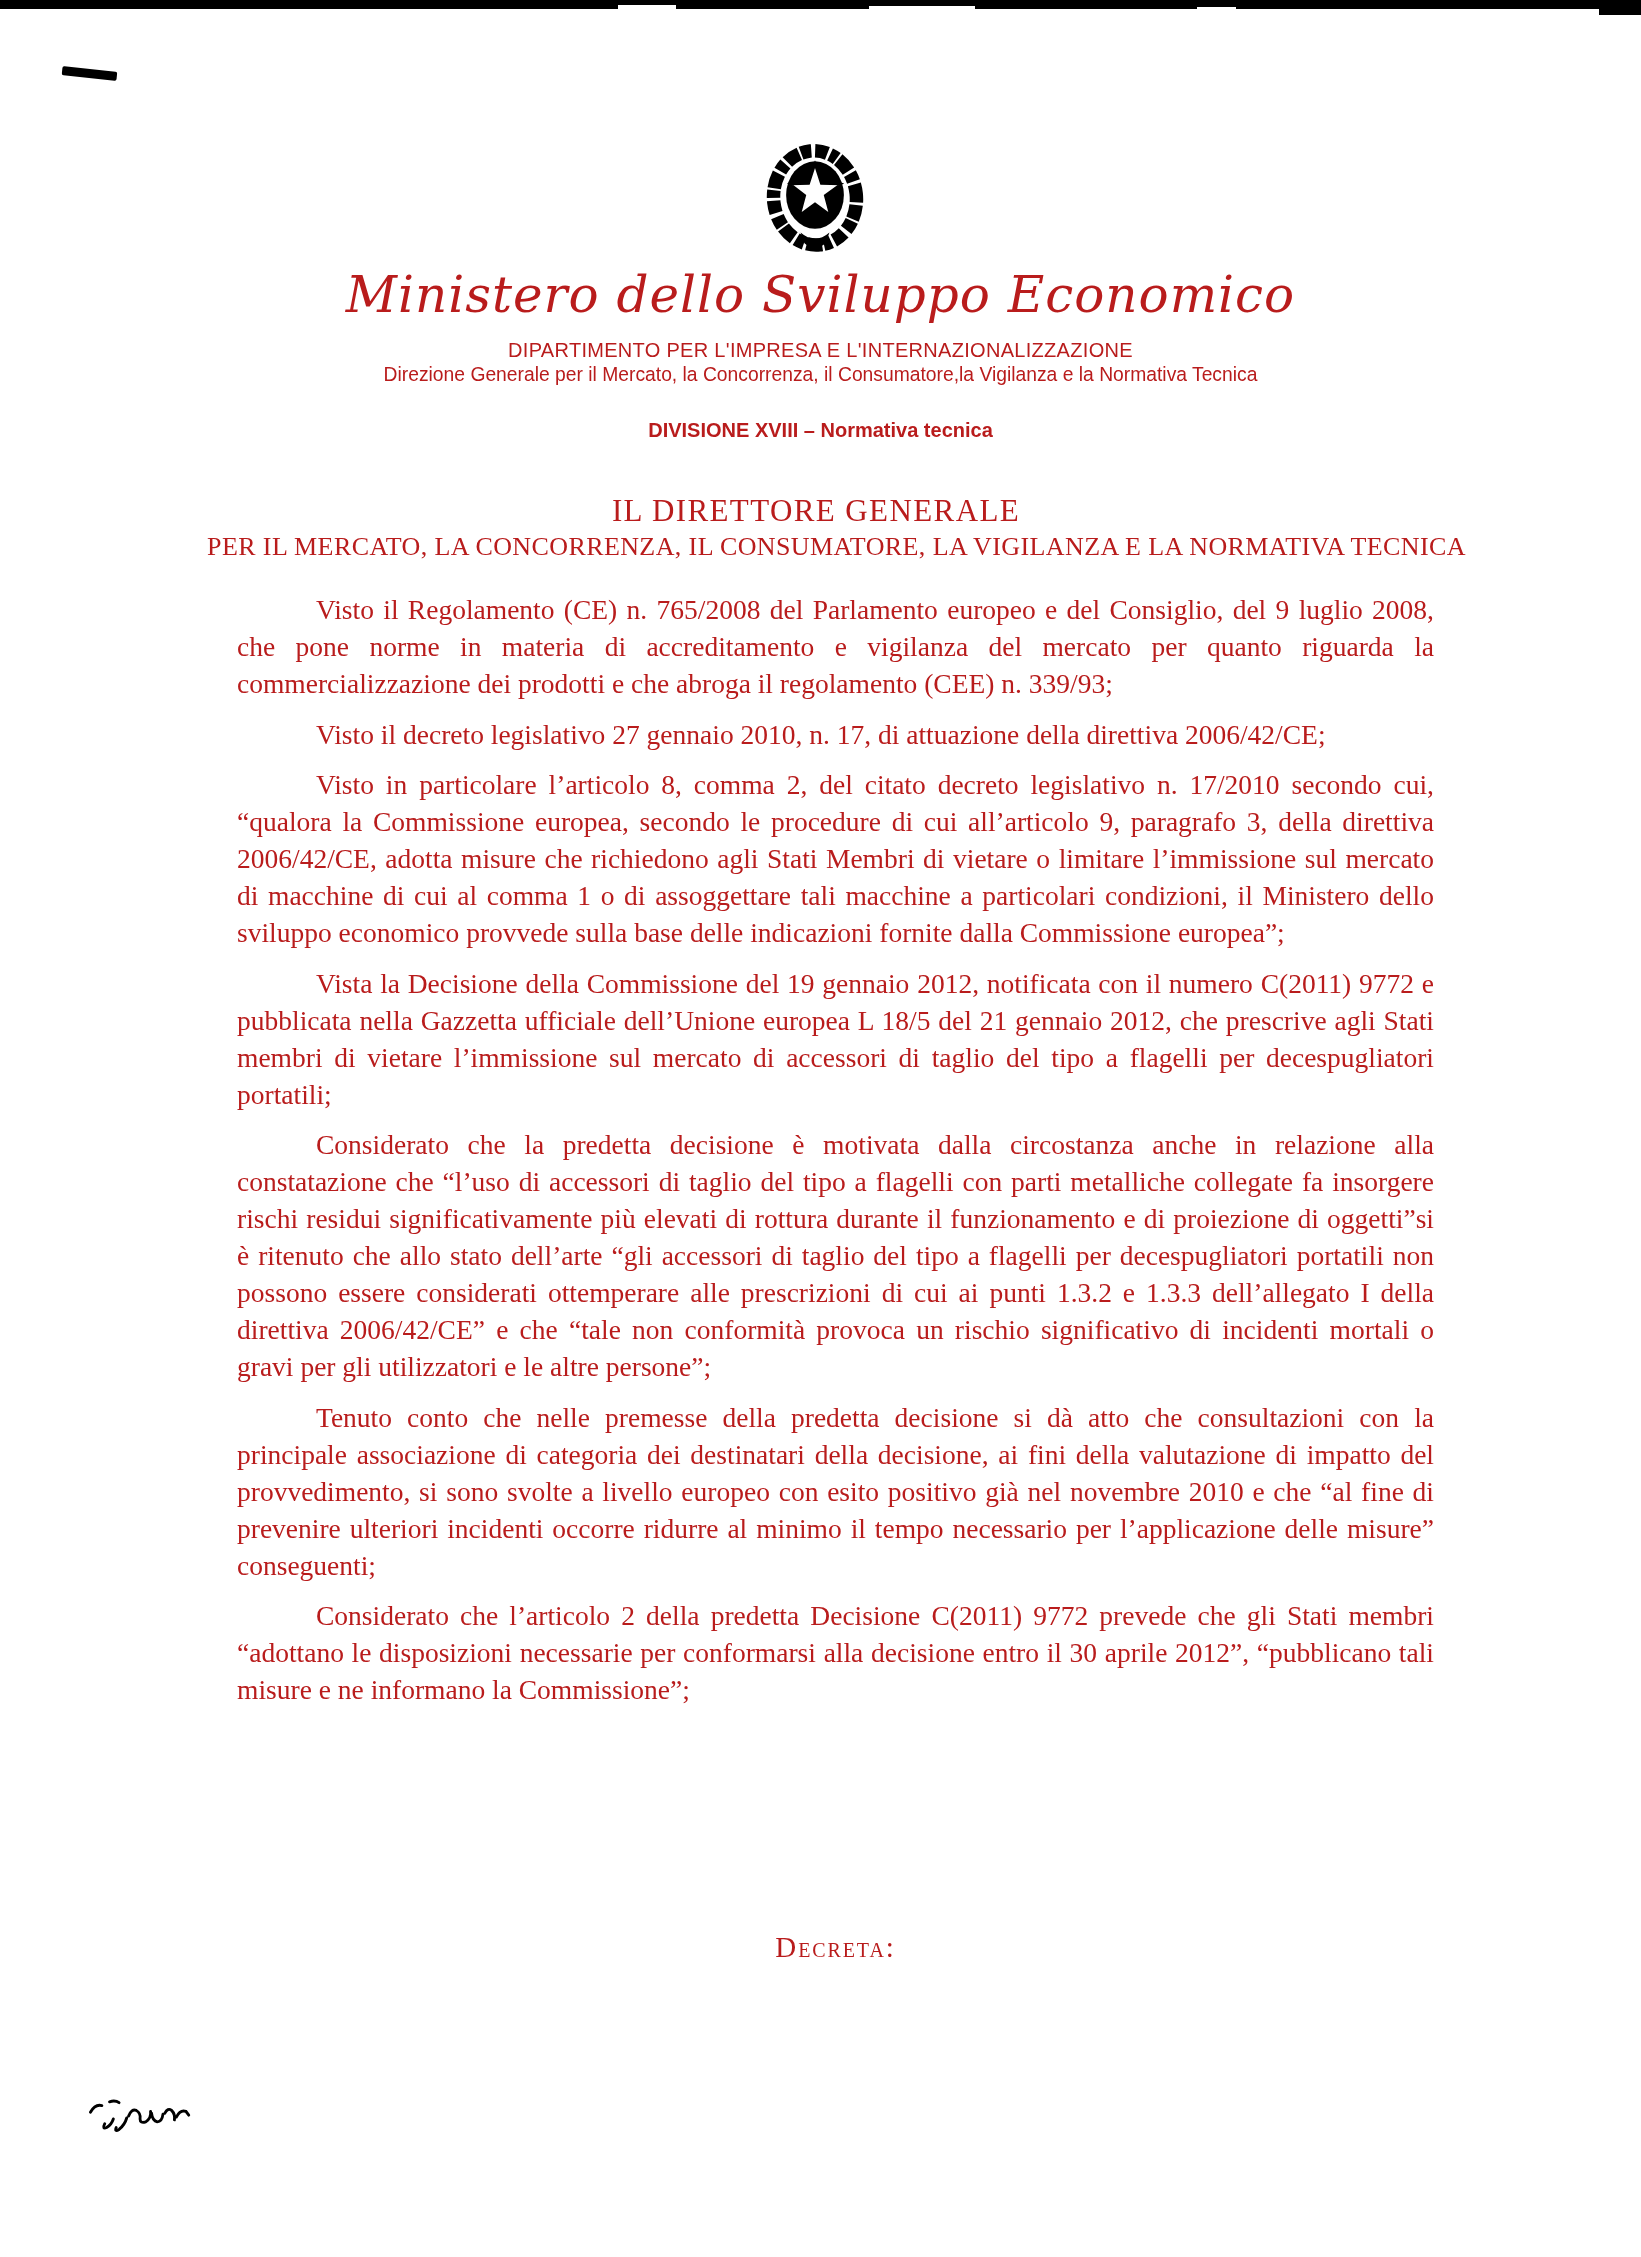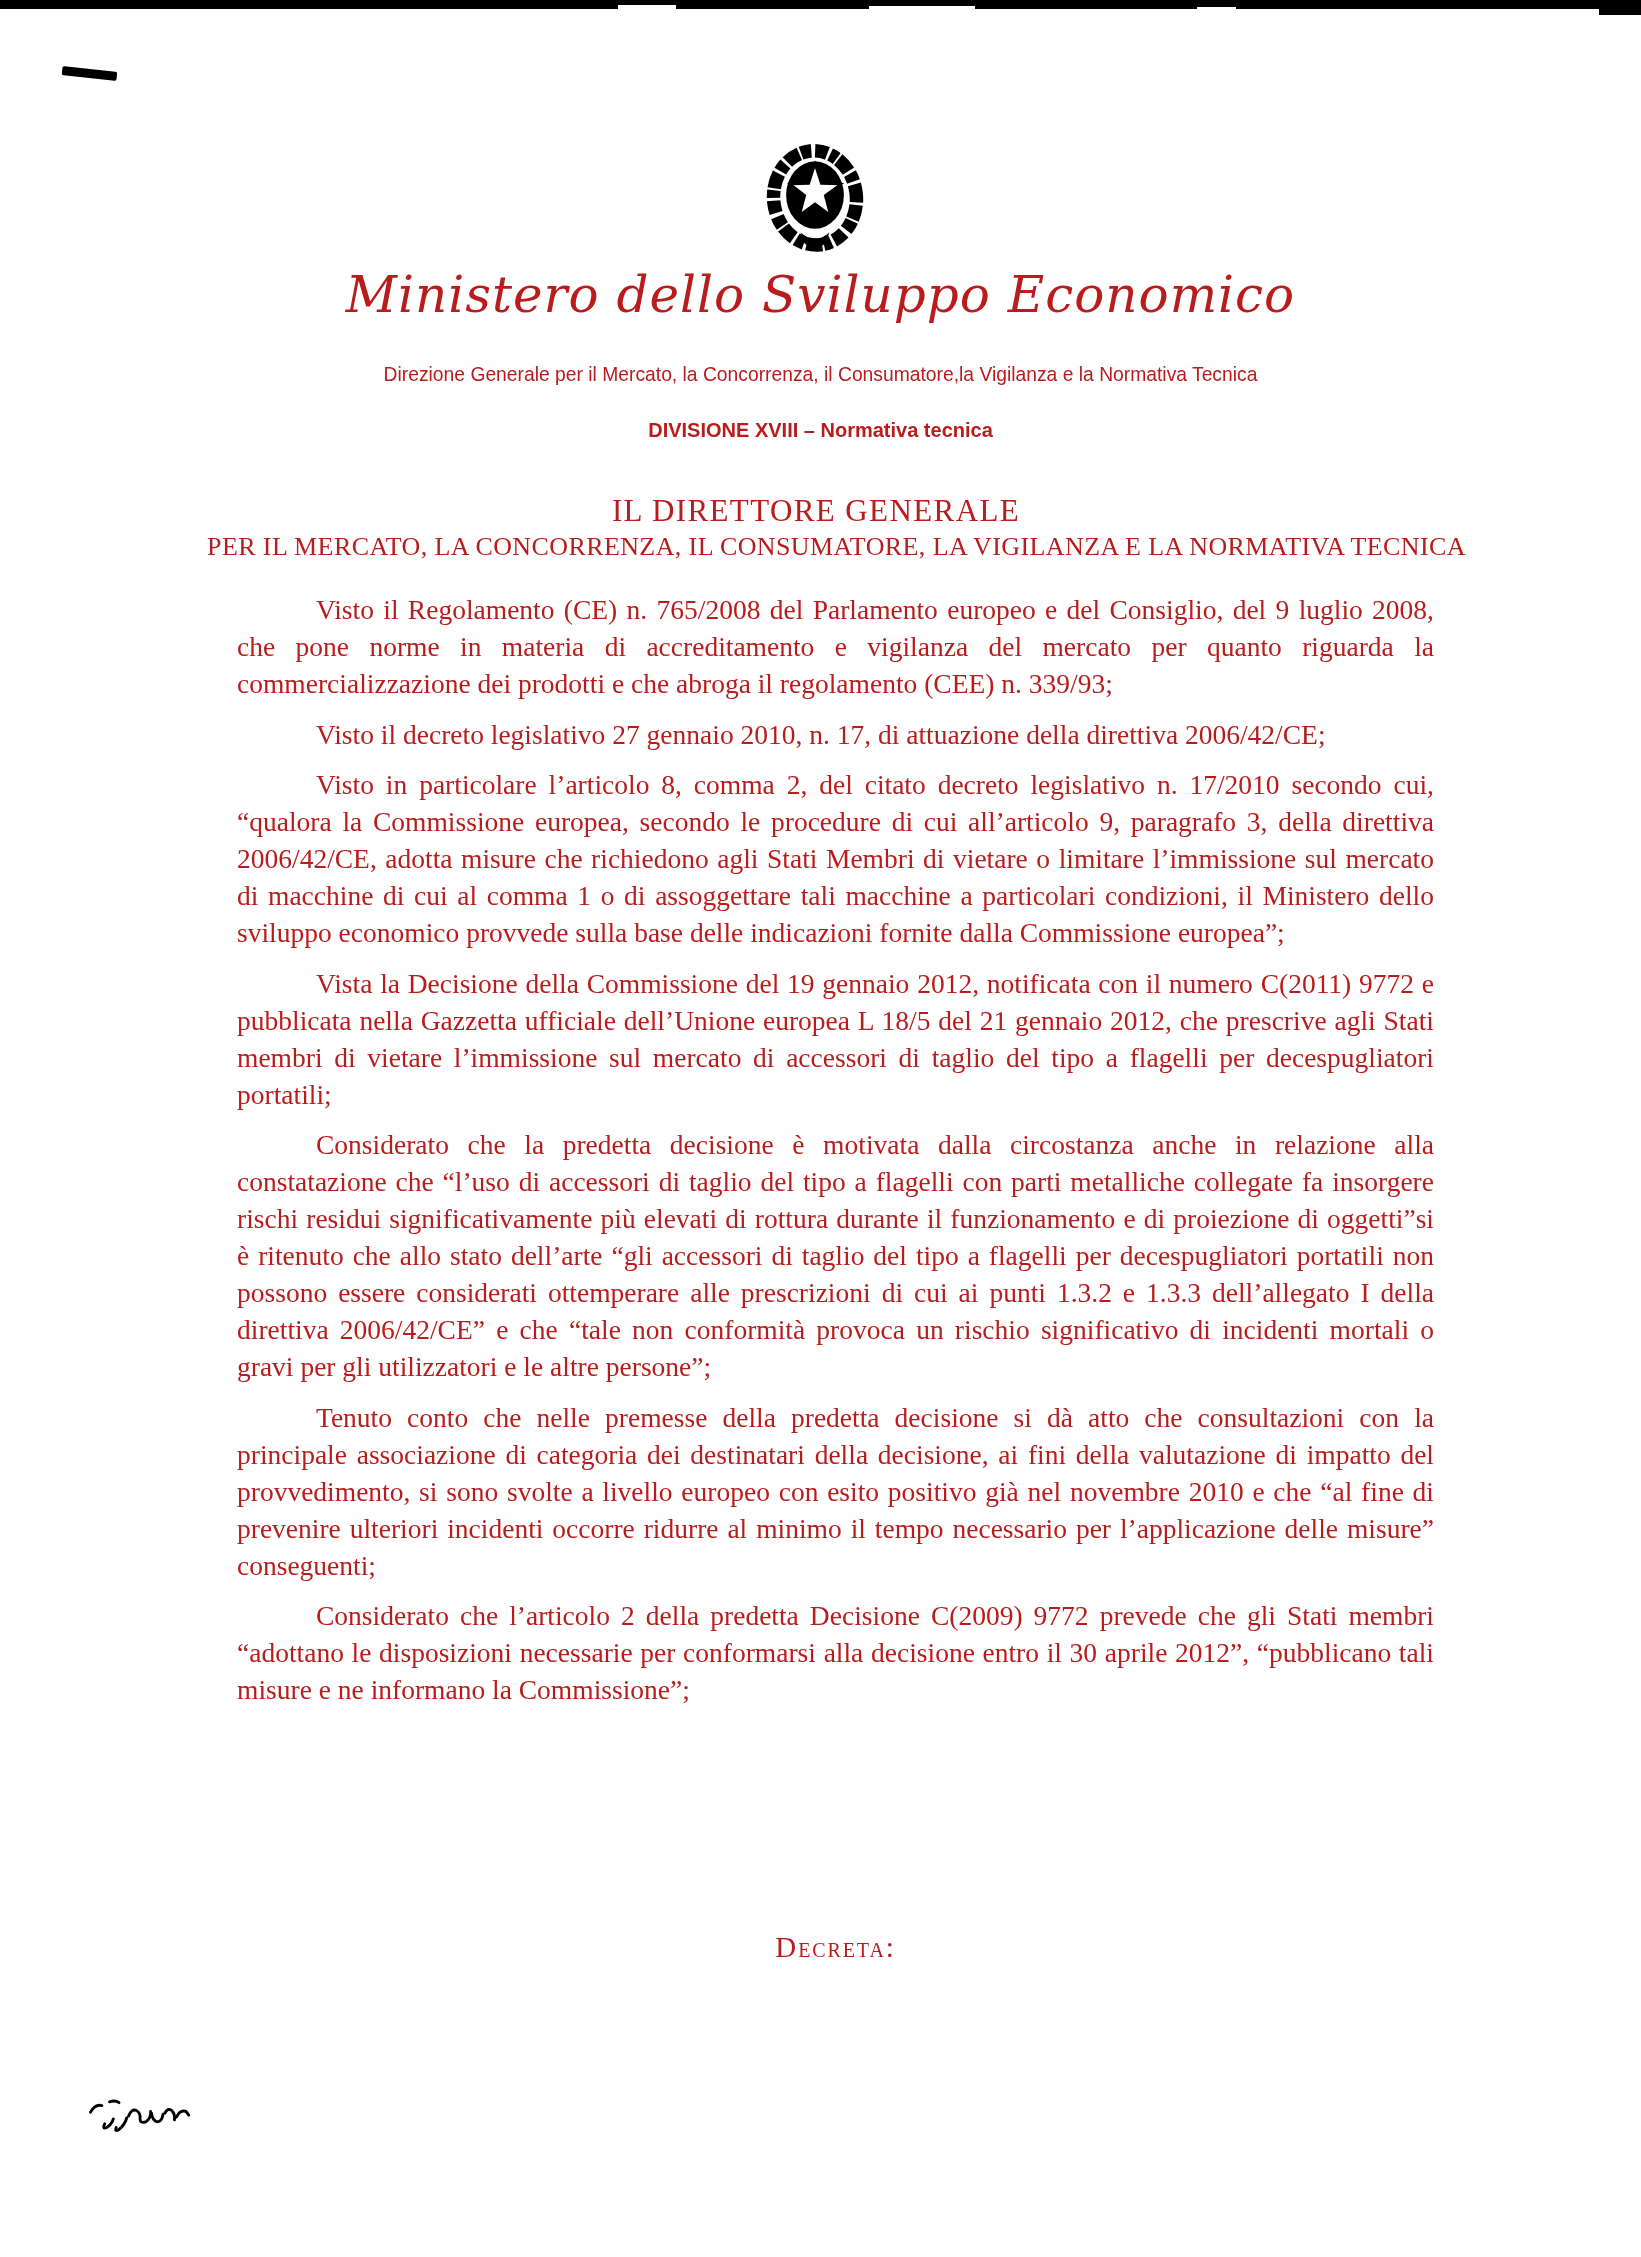--- a/index.html
+++ b/index.html
@@ -73,34 +73,35 @@
   <div class="emblem">
     <svg width="104" height="112" viewBox="0 0 108 116" xmlns="http://www.w3.org/2000/svg">
       <ellipse cx="54" cy="60" rx="43" ry="49" fill="none" stroke="#000" stroke-width="14" stroke-dasharray="9 3 15 2 11 4 13 3 8 2 16 3" transform="rotate(-6 54 60)"></ellipse>
       <ellipse cx="54" cy="57" rx="30" ry="35" fill="#000"></ellipse>
       <polygon points="54,25 60.5,45.1 80.7,45.7 64.5,57.4 69.9,77.8 54,66 38.1,77.8 43.5,57.4 28.3,45.7 47.5,45.1" fill="#fff" stroke="#000" stroke-width="2.5"></polygon>
       <path d="M39,96 q15,13 30,0 l-4,11 q-11,9 -22,0 z" fill="#000"></path>
     </svg>
   </div>
 
   <div class="script-title">Ministero dello Sviluppo Economico</div>
+  <div class="dept-line">DIPARTIMENTO PER L'IMPRESA E L'INTERNAZIONALIZZAZIONE</div>
   <div class="dir-line">Direzione Generale per il Mercato, la Concorrenza, il Consumatore,la Vigilanza e la Normativa Tecnica</div>
   <div class="div-line">DIVISIONE XVIII – Normativa tecnica</div>
 
   <div class="main-title">IL DIRETTORE GENERALE</div>
   <div class="sub-title">PER IL MERCATO, LA CONCORRENZA, IL CONSUMATORE, LA VIGILANZA E LA NORMATIVA TECNICA</div>
 
   <div class="body-text">
     <p>Visto il Regolamento (CE) n. 765/2008 del Parlamento europeo e del Consiglio, del 9 luglio 2008, che pone norme in materia di accreditamento e vigilanza del mercato per quanto riguarda la commercializzazione dei prodotti e che abroga il regolamento (CEE) n. 339/93;</p>
     <p>Visto il decreto legislativo 27 gennaio 2010, n. 17, di attuazione della direttiva 2006/42/CE;</p>
     <p>Visto in particolare l’articolo 8, comma 2, del citato decreto legislativo n. 17/2010 secondo cui, “qualora la Commissione europea, secondo le procedure di cui all’articolo 9, paragrafo 3, della direttiva 2006/42/CE, adotta misure che richiedono agli Stati Membri di vietare o limitare l’immissione sul mercato di macchine di cui al comma 1 o di assoggettare tali macchine a particolari condizioni, il Ministero dello sviluppo economico provvede sulla base delle indicazioni fornite dalla Commissione europea”;</p>
     <p>Vista la Decisione della Commissione del 19 gennaio 2012, notificata con il numero C(2011) 9772 e pubblicata nella Gazzetta ufficiale dell’Unione europea L 18/5 del 21 gennaio 2012, che prescrive agli Stati membri di vietare l’immissione sul mercato di accessori di taglio del tipo a flagelli per decespugliatori portatili;</p>
     <p>Considerato che la predetta decisione è motivata dalla circostanza anche in relazione alla constatazione che “l’uso di accessori di taglio del tipo a flagelli con parti metalliche collegate fa insorgere rischi residui significativamente più elevati di rottura durante il funzionamento e di proiezione di oggetti”si è ritenuto che allo stato dell’arte “gli accessori di taglio del tipo a flagelli per decespugliatori portatili non possono essere considerati ottemperare alle prescrizioni di cui ai punti 1.3.2 e 1.3.3 dell’allegato I della direttiva 2006/42/CE” e che “tale non conformità provoca un rischio significativo di incidenti mortali o gravi per gli utilizzatori e le altre persone”;</p>
     <p>Tenuto conto che nelle premesse della predetta decisione si dà atto che consultazioni con la principale associazione di categoria dei destinatari della decisione, ai fini della valutazione di impatto del provvedimento, si sono svolte a livello europeo con esito positivo già nel novembre 2010 e che “al fine di prevenire ulteriori incidenti occorre ridurre al minimo il tempo necessario per l’applicazione delle misure” conseguenti;</p>
-    <p>Considerato che l’articolo 2 della predetta Decisione C(2009) 9772 prevede che gli Stati membri “adottano le disposizioni necessarie per conformarsi alla decisione entro il 30 aprile 2012”, “pubblicano tali misure e ne informano la Commissione”;</p>
+    <p>Considerato che l’articolo 2 della predetta Decisione C(2011) 9772 prevede che gli Stati membri “adottano le disposizioni necessarie per conformarsi alla decisione entro il 30 aprile 2012”, “pubblicano tali misure e ne informano la Commissione”;</p>
   </div>
 
   <div class="decreta">Decreta:</div>
 
   <div class="squiggle">
     <svg width="130" height="42" viewBox="0 0 135 44" xmlns="http://www.w3.org/2000/svg">
       <path d="M3,16 q5,-9 12,-7 m8,-4 q6,-2 10,1 m-15,22 q-3,6 2,4 q5,-3 7,-9 m3,9 q-2,5 3,2 q6,-5 8,-12 m2,-2 q3,-8 8,-6 q5,3 4,9 q0,5 6,3 q6,-4 5,-11 m1,2 q1,8 6,9 q5,0 6,-8 m2,-1 q3,-6 7,-3 q4,4 3,10 m2,-3 q4,-8 10,-6 l3,4" stroke="#000" fill="none" stroke-width="3" stroke-linecap="round"></path>
     </svg>
   </div>
 

